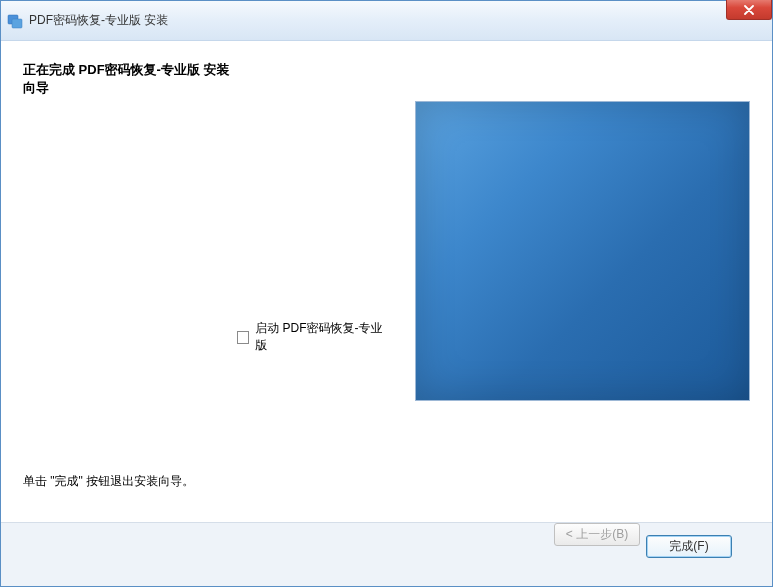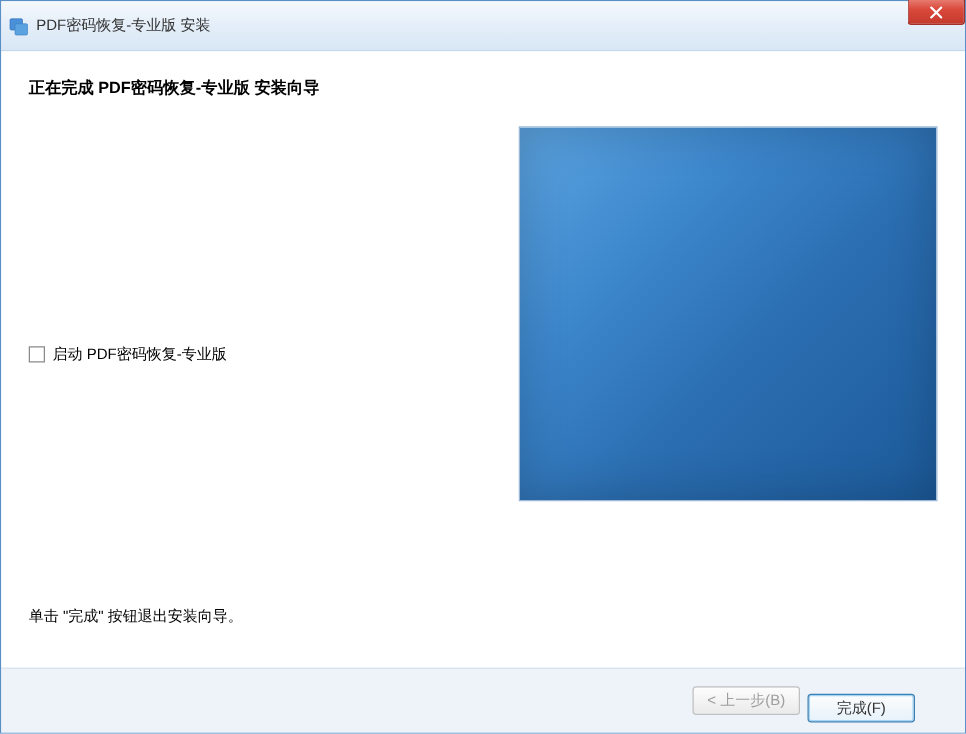--- a/index.html
+++ b/index.html
@@ -72,21 +72,21 @@
   padding: 20px 22px;
 }
 .heading {
   font-size: 13px; font-weight: bold; color: #000;
   margin-bottom: 50px;
 }
 .left-col {
   width: 360px;
   position: absolute;
   left: 22px; top: 20px; bottom: 20px;
-  display: flex; flex-direction: column; gap: 35px;
+  display: flex; flex-direction: row;
 }
 .checkbox-row {
   display: flex; align-items: center;
   margin-top: 111px;
   font-size: 12px; color: #000;
 }
 .checkbox {
   width: 13px; height: 13px;
   border: 1px solid #8a8a8a;
   background: #fff;
@@ -101,24 +101,24 @@
 .preview-box {
   position: absolute;
   right: 22px; top: 60px;
   width: 335px; height: 300px;
   border: 1px solid #9db8d6;
   background: linear-gradient(135deg, #5ba3e0 0%, #3d87cc 30%, #2a6db0 60%, #1c5a9a 100%);
   box-shadow: inset 0 0 40px rgba(0,0,0,0.2);
 }
 
 .footer {
-  height: 52px;
+  height: 64px;
   background: #eef3f9;
   border-top: 1px solid #d5dee9;
-  display: flex; align-items: center; justify-content: flex-end;
+  display: flex; align-items: flex-start; justify-content: flex-end;
   padding: 0 16px;
   gap: 6px;
 }
 .btn {
   min-width: 86px; height: 23px;
   font-size: 12px;
   border: 1px solid #9a9a9a;
   background: linear-gradient(to bottom, #fdfdfd 0%, #eaeaea 100%);
   border-radius: 3px;
   cursor: pointer;

